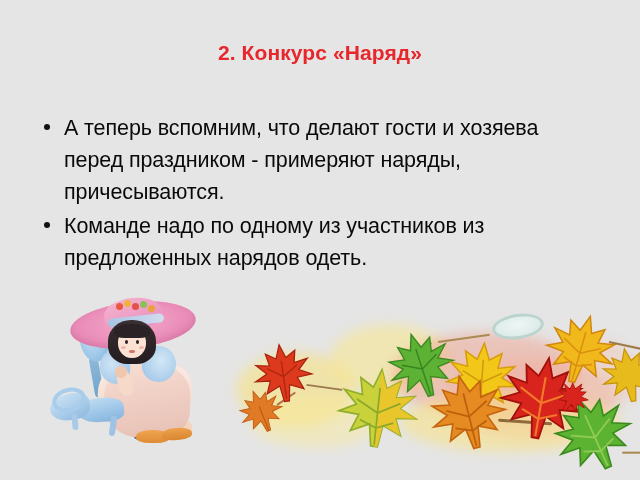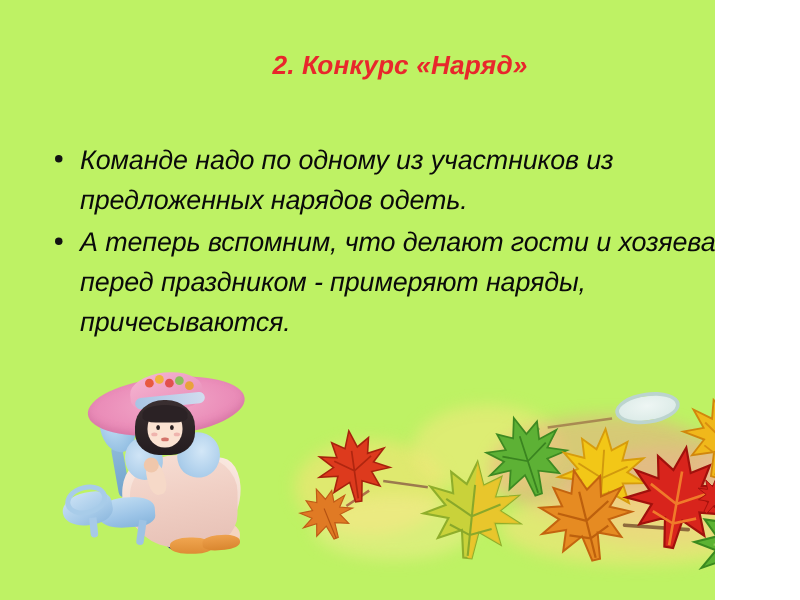--- a/index.html
+++ b/index.html
@@ -8,25 +8,24 @@
   }
   body {
     width: 640px;
     height: 480px;
     background: #ffffff;
     font-family: "Liberation Sans", sans-serif;
     overflow: hidden;
   }
   .slide {
     position: relative;
-    width: 572px;
+    width: 640px;
     height: 480px;
-    background: #bef264;
+    background: #e5e5e5;
     overflow: hidden;
-    font-style: italic;
   }
 
   
   .slide-title {
     position: absolute;
     left: 0;
     top: 40px;
     width: 640px;
     text-align: center;
     font-size: 21px;
@@ -270,25 +269,25 @@
 </head>
 <body>
 
 <div class="slide">
 
   <div class="slide-title">2. Конкурс «Наряд»</div>
 
   <div class="body-block">
     <p class="bullet-item">
       <span class="bullet-dot"></span>
-      <span>Команде надо по одному из участников из предложенных нарядов одеть.</span>
+      <span>А теперь вспомним, что делают гости и хозяева перед праздником - примеряют наряды, причесываются.</span>
     </p>
     <p class="bullet-item">
       <span class="bullet-dot"></span>
-      <span>А теперь вспомним, что делают гости и хозяева перед праздником - примеряют наряды, причесываются.</span>
+      <span>Команде надо по одному из участников из предложенных нарядов одеть.</span>
     </p>
   </div>
 
   <div class="artwork">
 
     <div class="girl">
       <div class="g-mirror-handle"></div>
       <div class="g-mirror-head"></div>
 
       <div class="g-hat-brim"></div>

